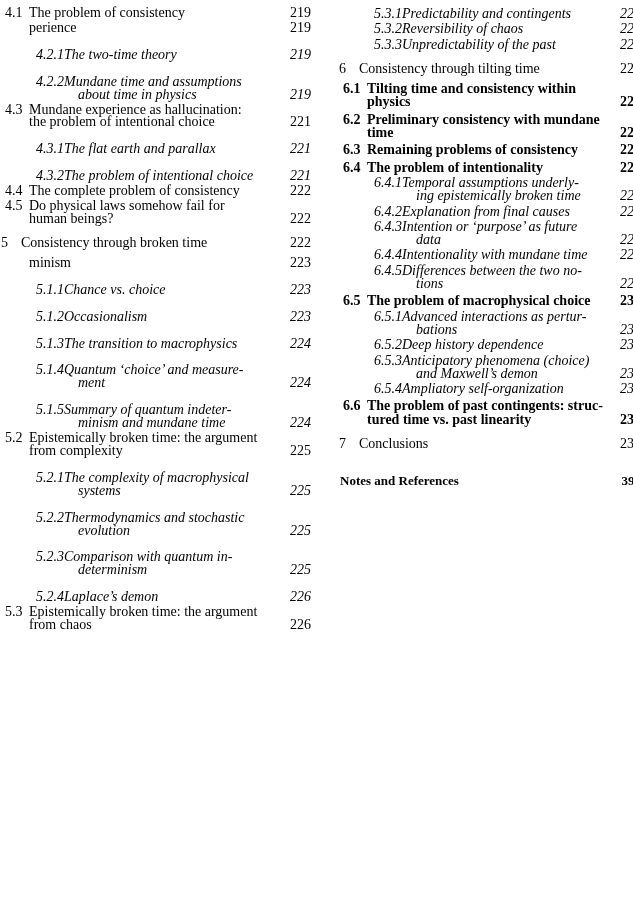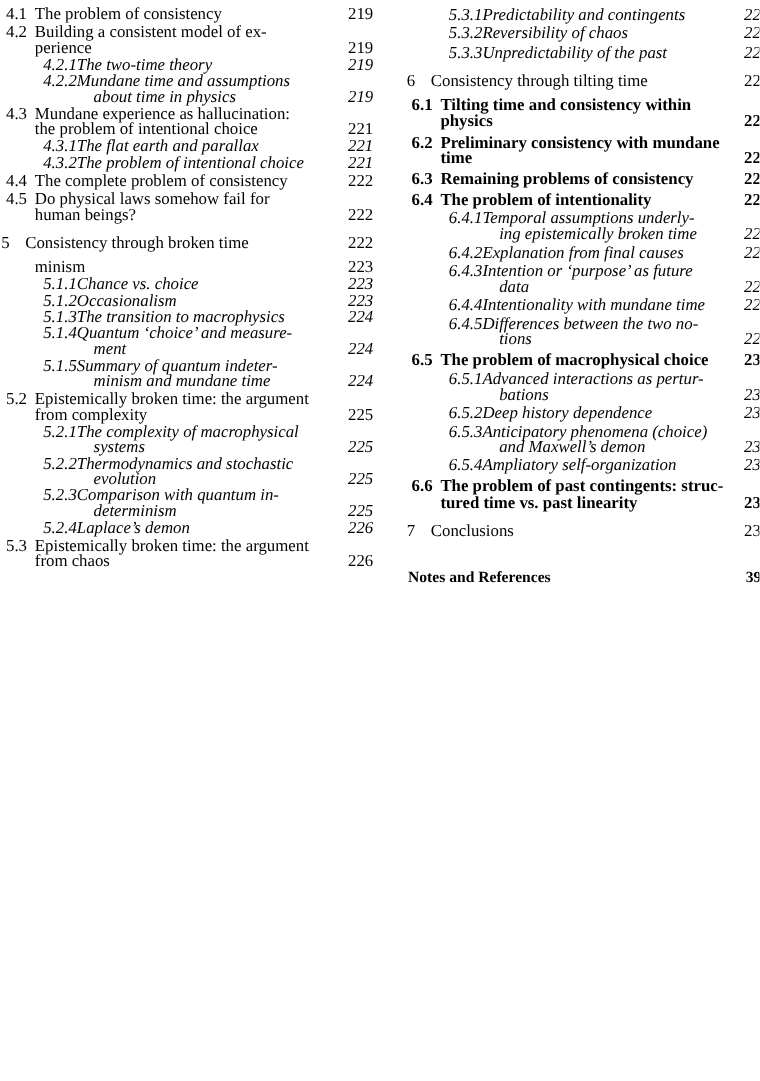--- a/index.html
+++ b/index.html
@@ -22,37 +22,36 @@
 
   .level-section .num { margin-left:3px; width:24px; }
   .cont-section { padding-left:27px; }
 
   .level-subsection { font-style:italic; }
   .level-subsection .num { margin-left:34px; width:28px; font-style:italic; }
   .cont-subsection { padding-left:76px; }
 
   
   .col-left  .level-section    { margin-top:2px; }
-  .col-left  .level-subsection { margin-top:1px; }
+  .col-left  .level-subsection { margin-top:14px; }
   .col-right .entry { line-height:13.3px; }
   .col-right .level-section    { margin-top:4px;font-weight:bold; }
   .col-right .level-subsection { margin-top:2px; }
 
   .level-backmatter { font-weight:bold; font-size:13px; margin-top:24px; line-height:18px; }
 </style>
 </head>
 <body>
 
 <div class="page">
   <div class="col col-left">
       <div class="entry level-section">
         <div class="line"><span class="num">4.1</span><span class="txt">The problem of consistency</span><span class="page-num">219</span></div>
       </div>
       <div class="entry level-section">
-        <div class="line"><span class="num">4.2</span><span class="txt">Building a consistent model of ex-</span></div>
         <div class="line cont cont-section"><span class="txt">perience</span><span class="page-num">219</span></div>
       </div>
       <div class="entry level-subsection">
         <div class="line"><span class="num">4.2.1</span><span class="txt">The two-time theory</span><span class="page-num">219</span></div>
       </div>
       <div class="entry level-subsection">
         <div class="line"><span class="num">4.2.2</span><span class="txt">Mundane time and assumptions</span></div>
         <div class="line cont cont-subsection"><span class="txt">about time in physics</span><span class="page-num">219</span></div>
       </div>
       <div class="entry level-section">

